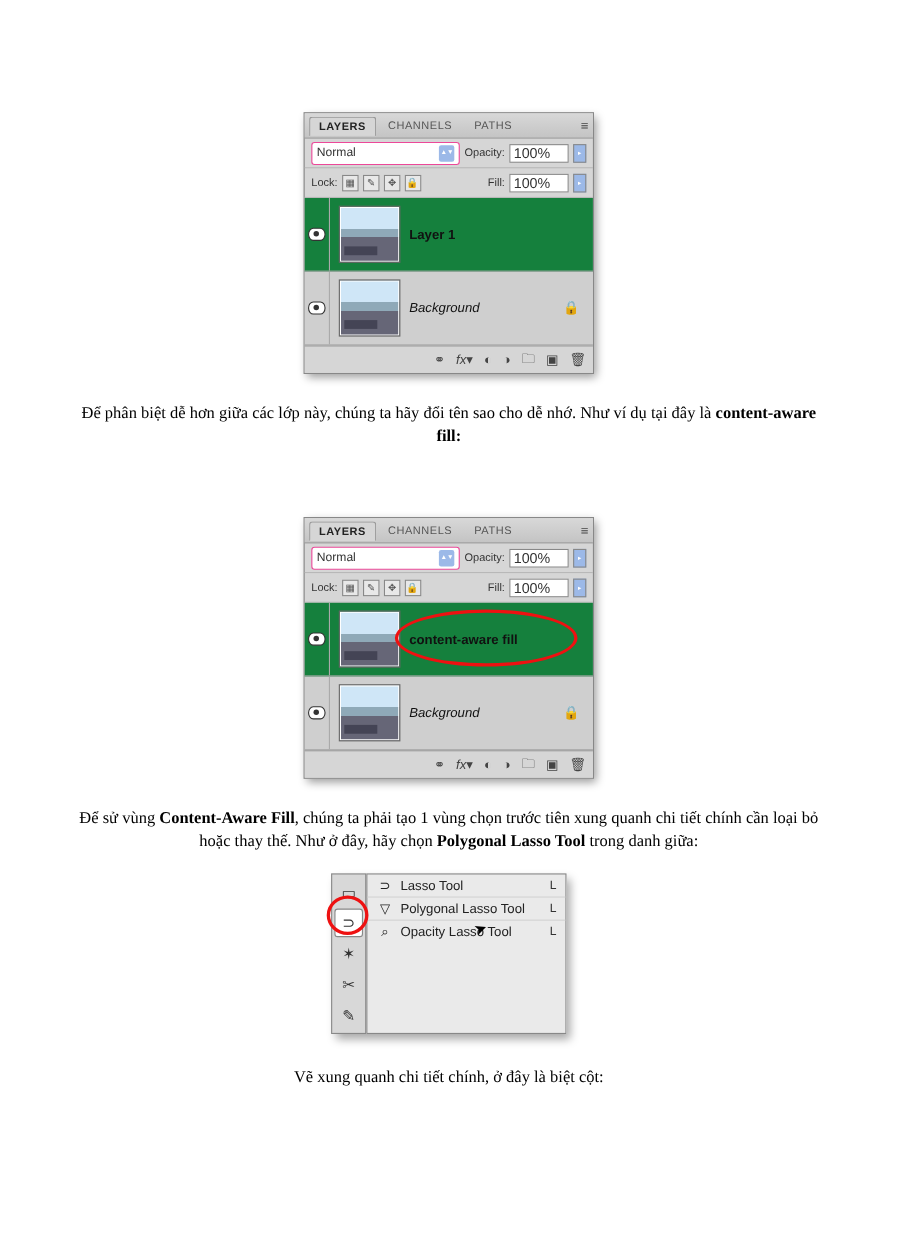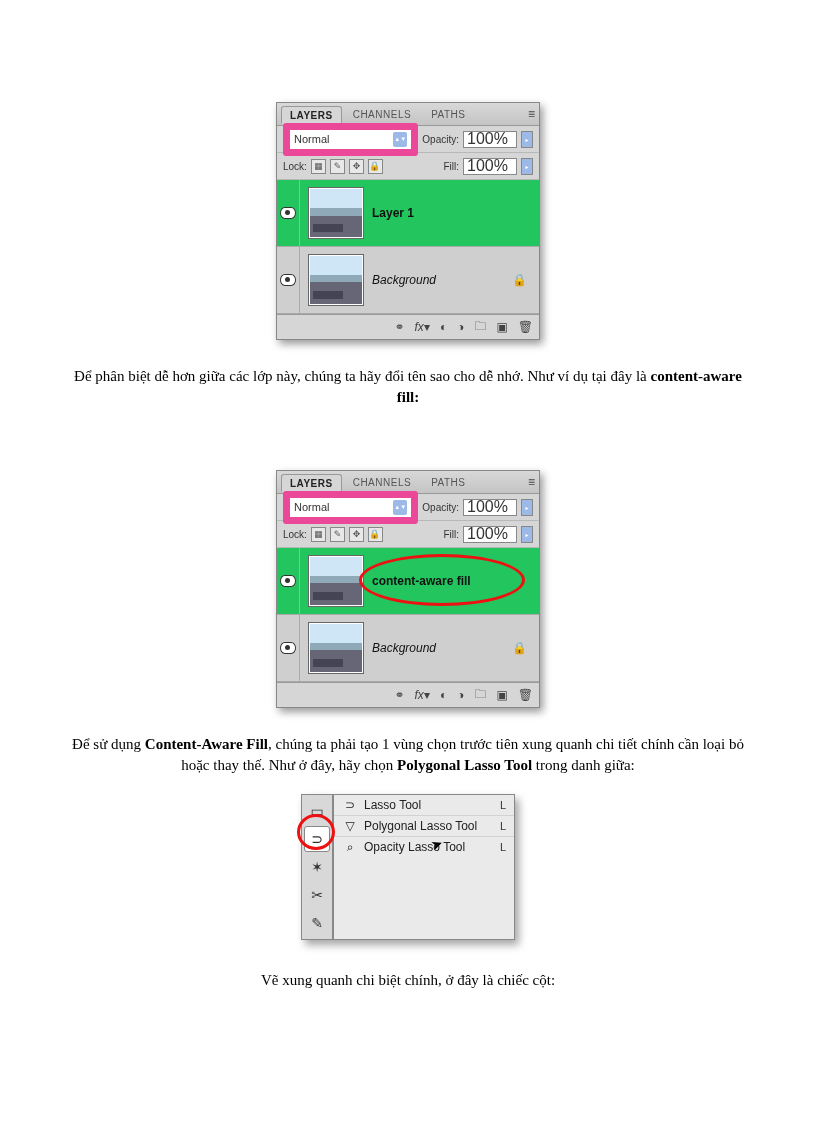--- a/index.html
+++ b/index.html
@@ -67,21 +67,21 @@
   padding: 0 6px;
   border-bottom: 1px solid #b8b8b8;
   gap: 4px;
 }
 .blend-select {
   flex: 1;
   max-width: 130px;
   display: flex;
   align-items: center;
   background: #fff;
-  border: 7px solid #ec4899;
+  border: 1px solid #ec4899;
   border-radius: 3px;
   padding: 1px 4px;
   height: 17px;
 }
 .blend-arrows {
   margin-left: auto;
   display: flex;
   flex-direction: column;
   background: #9cb9e8;
   width: 14px;
@@ -94,21 +94,21 @@
   line-height: 6px;
 }
 .pct-box {
   display: flex;
   align-items: center;
   background: #fff;
   border: 1px solid #888;
   width: 46px;
   height: 15px;
   padding: 0 3px;
-  font-size: 16px;
+  font-size: 13px;
 }
 .pct-drop {
   width: 10px;
   height: 15px;
   background: #9cb9e8;
   border: 1px solid #888;
   display: flex;
   align-items: center;
   justify-content: center;
   font-size: 6px;
@@ -126,21 +126,21 @@
   color: #555;
 }
 .layers-list { background: #cfcfcf; }
 .layer-row {
   display: flex;
   align-items: center;
   height: 66px;
   border-bottom: 1px solid #aaa;
   position: relative;
 }
-.layer-row.selected { background: #22c55e; }
+.layer-row.selected { background: #15803d; }
 .vis-col {
   width: 22px;
   display: flex;
   align-items: center;
   justify-content: center;
   border-right: 1px solid #aaa;
   height: 100%;
 }
 .eye-icon {
   width: 14px; height: 10px;
@@ -397,21 +397,21 @@
       <span>◐</span>
       <span>◑</span>
       <span>🗀</span>
       <span>▣</span>
       <span>🗑</span>
     </div>
   </div>
 </div>
 
 <p class="para">
-  <span>Để sử dụng </span><span class="bold">Content-Aware Fill</span><span>, chúng ta phải tạo 1 vùng chọn trước tiên xung quanh chi tiết chính cần loại bỏ hoặc thay thế. Như ở đây, hãy chọn </span><span class="bold">Polygonal Lasso Tool</span><span> trong danh giữa:</span>
+  <span>Để sử vùng </span><span class="bold">Content-Aware Fill</span><span>, chúng ta phải tạo 1 vùng chọn trước tiên xung quanh chi tiết chính cần loại bỏ hoặc thay thế. Như ở đây, hãy chọn </span><span class="bold">Polygonal Lasso Tool</span><span> trong danh giữa:</span>
 </p>
 
 <div class="tool-wrap">
   <div class="tool-flyout">
     <div class="toolbar-col">
       <div class="tool-btn">▭</div>
       <div class="tool-btn active">⊃</div>
       <div class="tool-btn">✶</div>
       <div class="tool-btn">✂</div>
       <div class="tool-btn">✎</div>
@@ -431,13 +431,13 @@
         <span class="mi-icon">⌕</span>
         <span>Opacity Lasso Tool</span>
         <span class="short">L</span>
       </div>
     </div>
     <div class="red-circle"></div>
     <div class="cursor-arrow">➤</div>
   </div>
 </div>
 
-<p class="para">Vẽ xung quanh chi biệt chính, ở đây là chiếc cột:</p>
+<p class="para">Vẽ xung quanh chi tiết chính, ở đây là biệt cột:</p>
 
 </body></html>

